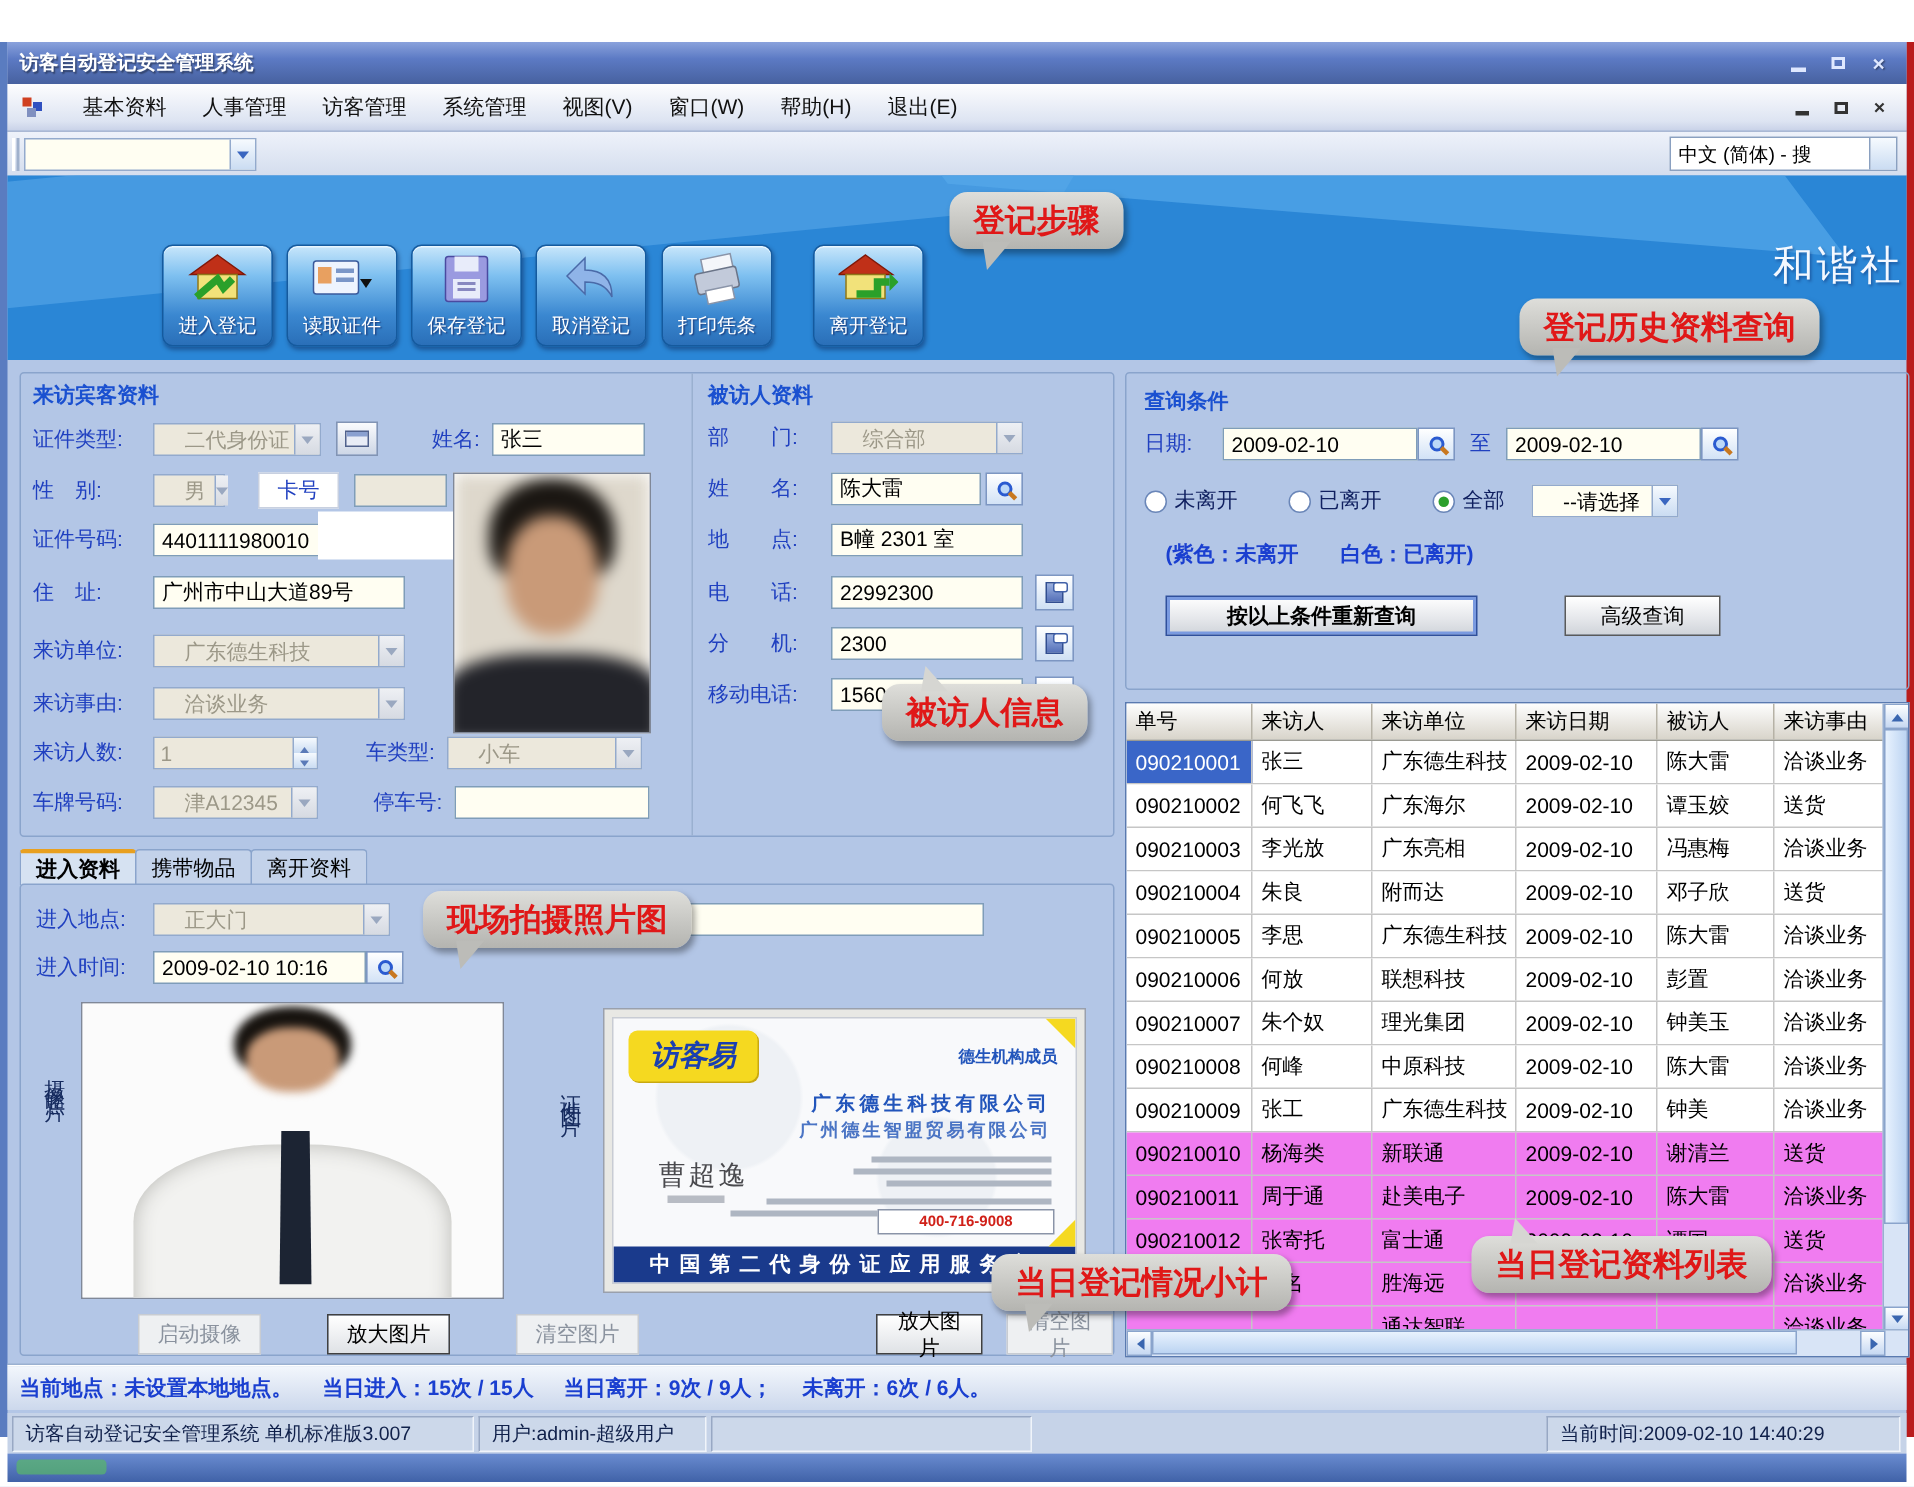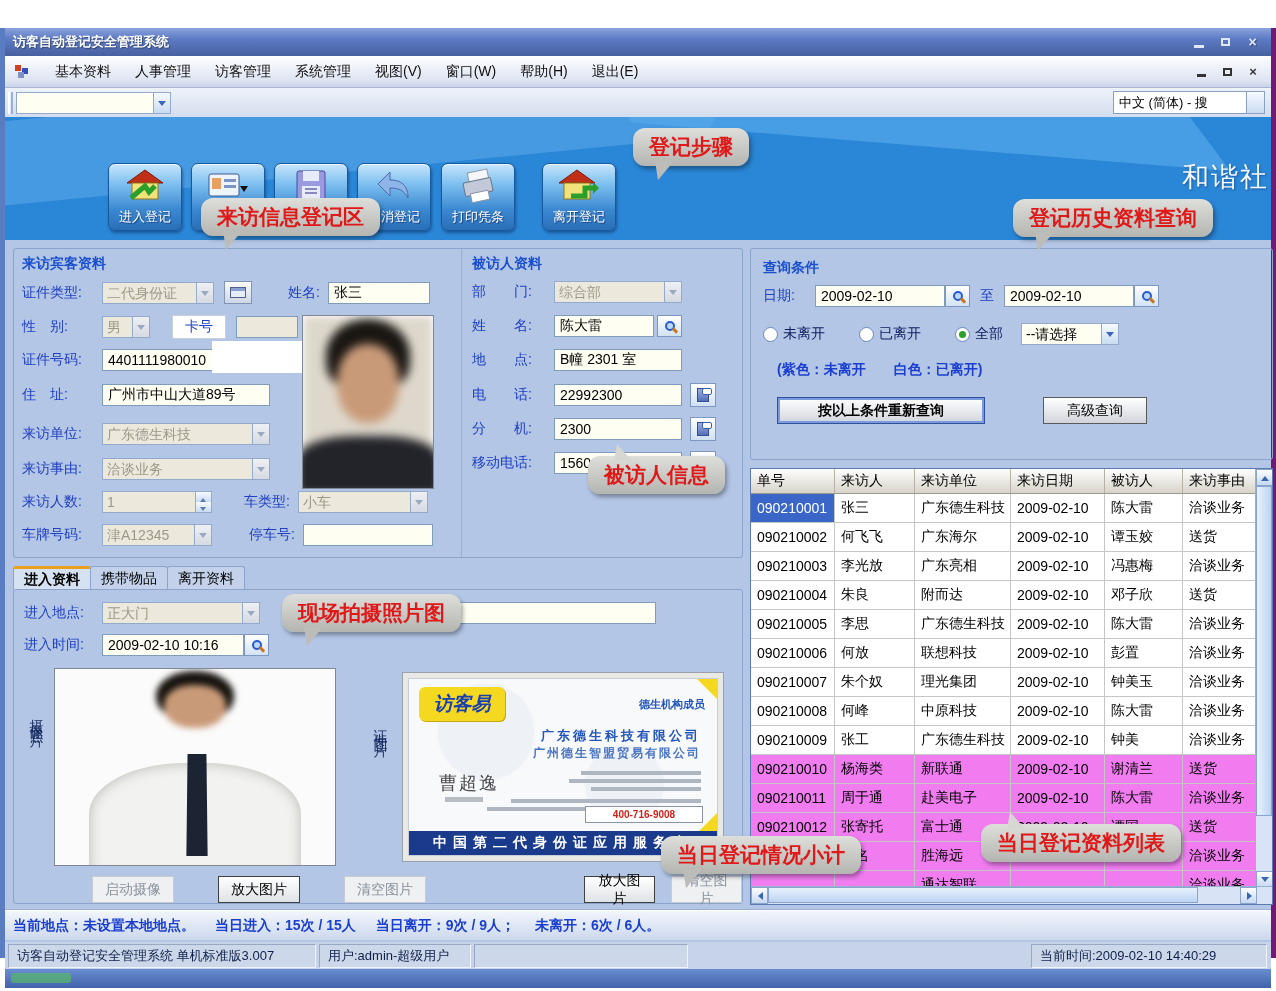--- a/index.html
+++ b/index.html
@@ -1,21 +1,21 @@
 <!DOCTYPE html>
 <html><head>
 <meta charset="utf-8">
 <style>
   * { margin:0; padding:0; box-sizing:border-box; }
   html,body { width:1276px; height:991px; background:#fff; font-family:"Liberation Sans","DejaVu Sans",sans-serif; overflow:hidden; }
   #stage { position:relative; width:1276px; height:991px; background:#fff; }
 
   
   #win { position:absolute; left:0; top:28px; width:1276px; height:930px;
-         border-left:5px solid #5a7cc0; border-right:5px solid #701a75; background:#b3c6e6; }
+         border-left:5px solid #5a7cc0; border-right:5px solid #b91c1c; background:#b3c6e6; }
   #titlebar { position:absolute; left:0; top:0; width:100%; height:28px;
     background:linear-gradient(180deg,#8aa2dc 0%,#5c7ac4 40%,#47619f 100%);
     display:flex; align-items:center; color:#fff; font-size:13px; font-weight:bold; padding:0 8px;
     text-shadow:1px 1px 1px rgba(0,0,0,.4); }
   .tb-controls { margin-left:auto; display:flex; gap:6px; }
   .wbtn { width:21px; height:18px; display:flex; align-items:center; justify-content:center;
     color:#dfe8ff; font-size:14px; font-weight:bold; cursor:default; }
   .wbtn .sq { width:9px; height:8px; border:2px solid #dfe8ff; }
   .wbtn .mini { width:10px; height:3px; background:#dfe8ff; margin-top:8px; }
 
@@ -47,21 +47,21 @@
      box-shadow:inset 0 1px 0 #e8f6ff,1px 2px 3px rgba(0,0,40,.35);
      display:flex; flex-direction:column; align-items:center; justify-content:flex-end; padding-bottom:4px; cursor:default; }
   .toolbtn .lbl { color:#fff; font-size:13px; text-shadow:1px 1px 1px rgba(0,0,60,.5); white-space:nowrap; }
   .toolbtn svg { margin-bottom:4px; }
 
   
   .flabel { color:#2040c0; font-size:14px; white-space:pre; }
   .gtitle { color:#1a50d0; font-size:14px; font-weight:bold; }
   .tin { height:22px; border:1px solid #7f9db9; background:#fffef2; font:14px "Liberation Sans",sans-serif; padding:1px 5px; color:#000; }
   .combo { display:inline-flex; align-items:stretch; height:22px; border:1px solid #93aacd; background:#fffef2; }
-  .combo .cval { flex:1; padding:2px 4px; font-size:14px; white-space:nowrap; overflow:hidden; color:#000; }
+  .combo .cval { flex:1; padding:2px 20px; font-size:14px; white-space:nowrap; overflow:hidden; color:#000; }
   .combo .carr { width:17px; background:linear-gradient(#f6fafe,#cadcf2); border-left:1px solid #93aacd;
      display:flex; align-items:center; justify-content:center; }
   .combo .carr::after { content:''; border:4px solid transparent; border-top:5px solid #3a66c0; margin-top:5px; }
   .combo.dis { background:#ece8dc; }
   .combo.dis .cval { color:#9c9888; }
   .combo.dis .carr { background:linear-gradient(#eef0f4,#d6dae2); }
   .combo.dis .carr::after { border-top-color:#9aa8c0; }
   .magbtn { width:25px; height:22px; background:linear-gradient(#ffffff,#d2e2f6); border:1px solid #7d96c2;
      display:inline-flex; align-items:center; justify-content:center; }
   .mag { width:10px; height:10px; border:2px solid #2a5ad0; border-radius:50%; background:#bcd8f8; position:relative; }
@@ -695,21 +695,20 @@
       <span class="sseg" style="width:214px;"></span>
       <span class="sseg" style="margin-left:auto;margin-right:4px;width:236px;">当前时间:2009-02-10 14:40:29</span>
     </div>
 
     <div id="win-bottom">
           <i class="accent"></i>
         </div>
   </div>
 
   <div class="callout tail-b" style="left:628px; top:100px;">登记步骤</div>
-  <div class="callout tail-b" style="left:196px; top:170px;">来访信息登记区</div>
   <div class="callout tail-b" style="left:1008px; top:171px;">登记历史资料查询</div>
   <div class="callout tail-t" style="left:583px; top:428px;">被访人信息</div>
   <div class="callout tail-b" style="left:277px; top:566px;">现场拍摄照片图</div>
   <div class="callout tail-b" style="left:656px; top:808px;">当日登记情况小计</div>
   <div class="callout tail-t" style="left:976px; top:796px;">当日登记资料列表</div>
 
 </div>
 </div>
 
 </body></html>

